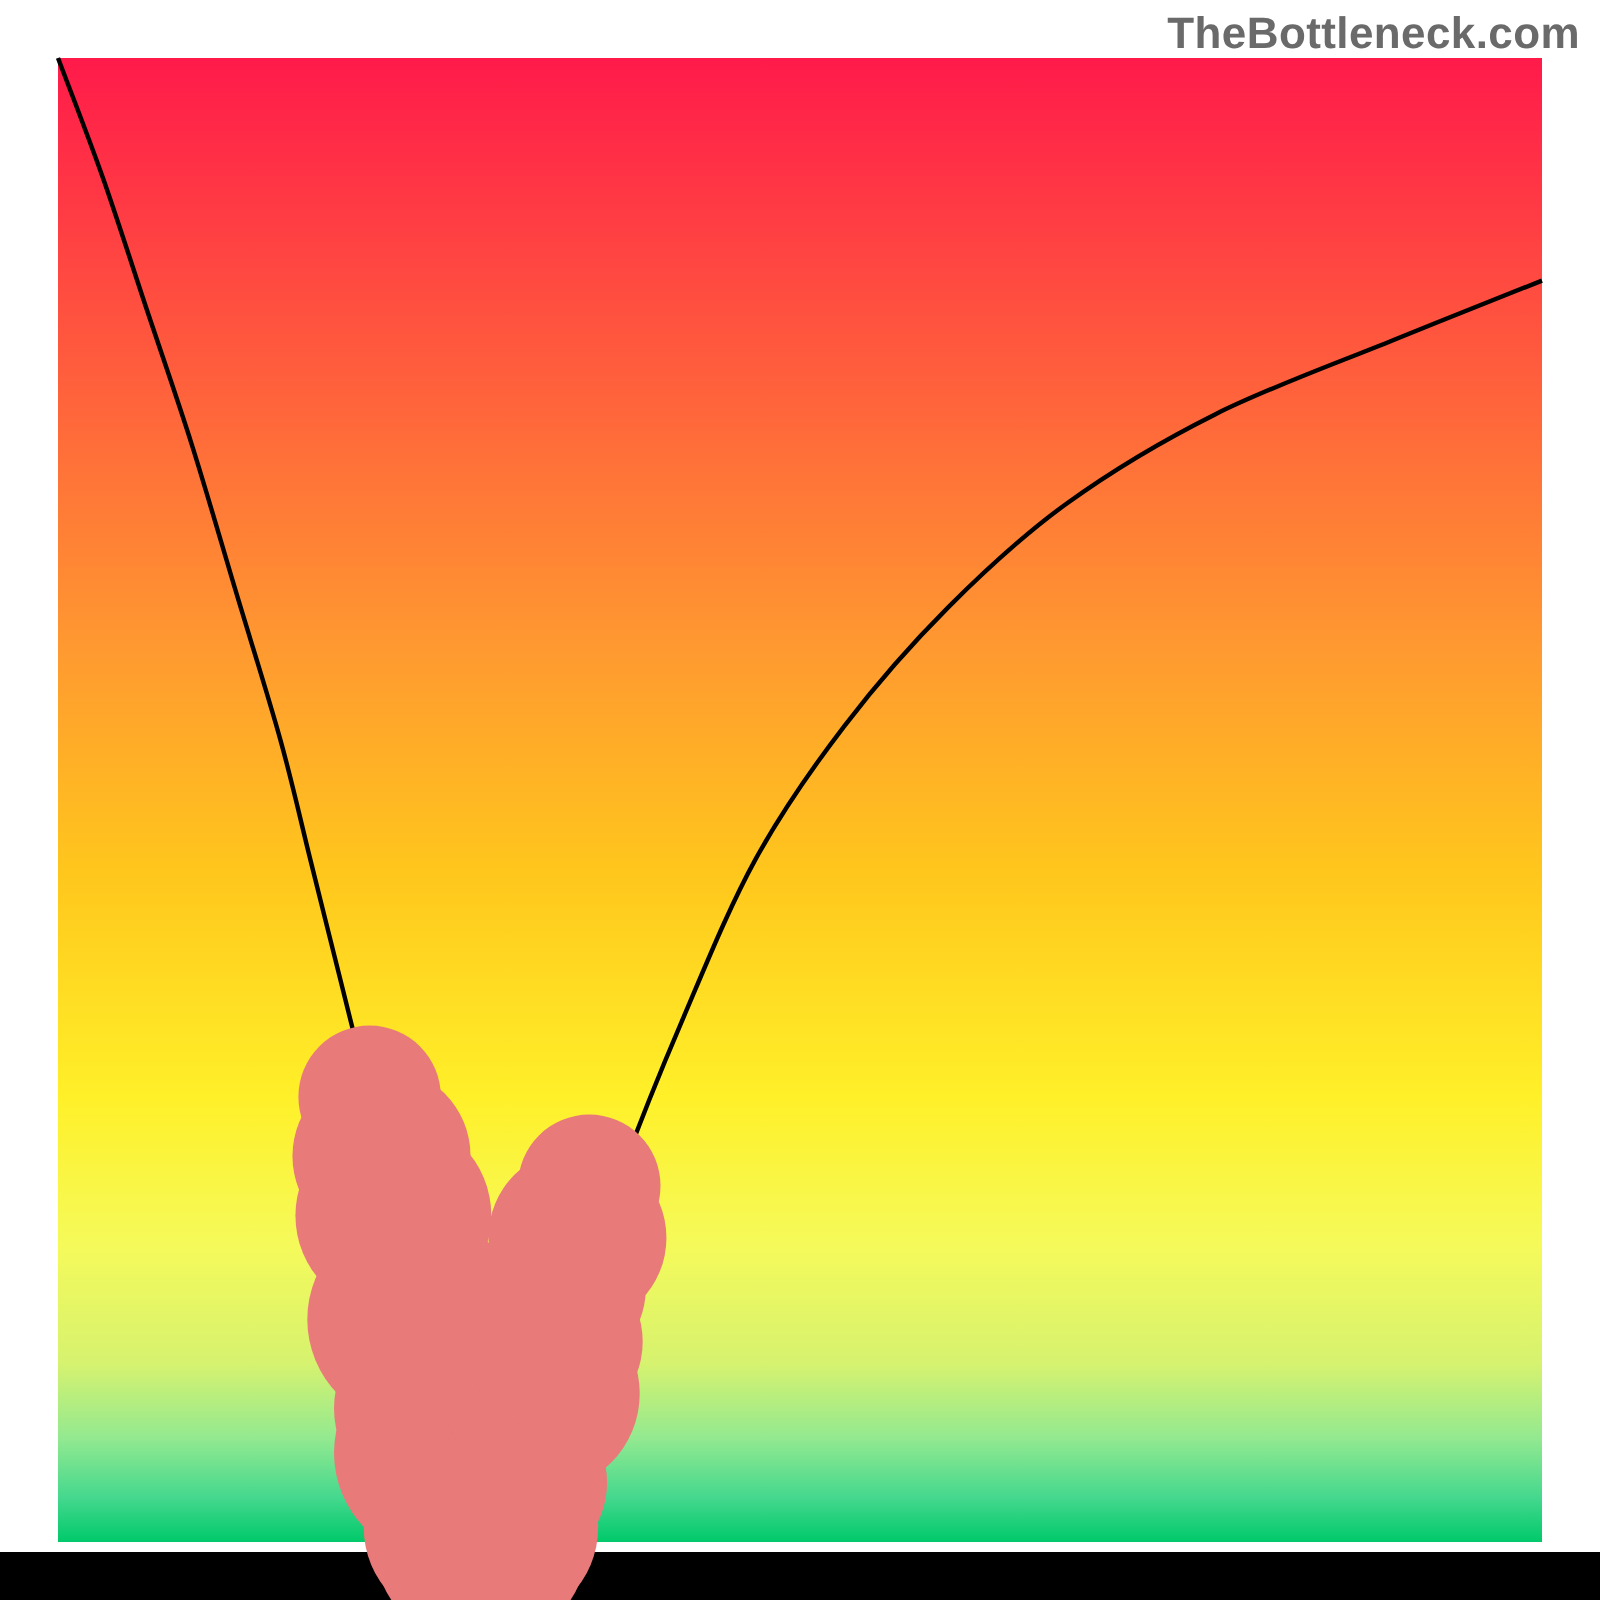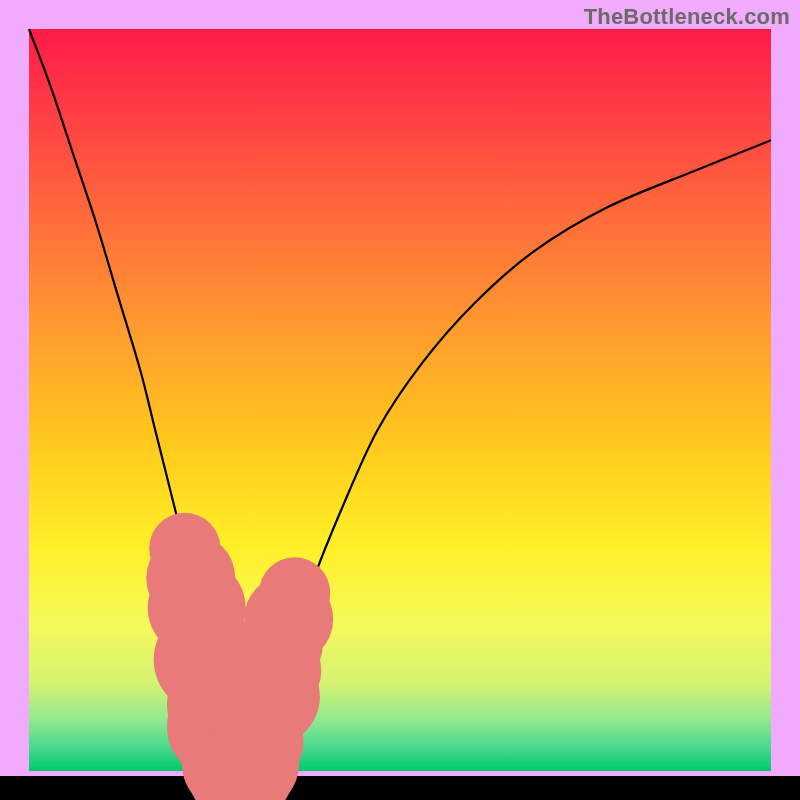--- a/index.html
+++ b/index.html
@@ -10,21 +10,21 @@
     overflow: hidden;
     background: #000;
     font-family: Arial, Helvetica, sans-serif;
   }
   .frame {
     position: absolute;
     top: 0;
     left: 0;
     width: 800px;
     height: 776px;
-    background: #f0abfc;
+    background: #ffffff;
   }
   .plot-area {
     position: absolute;
     top: 29px;
     left: 29px;
     width: 742px;
     height: 742px;
     
     background: linear-gradient(to bottom,
       #ff1a4a 0%,

